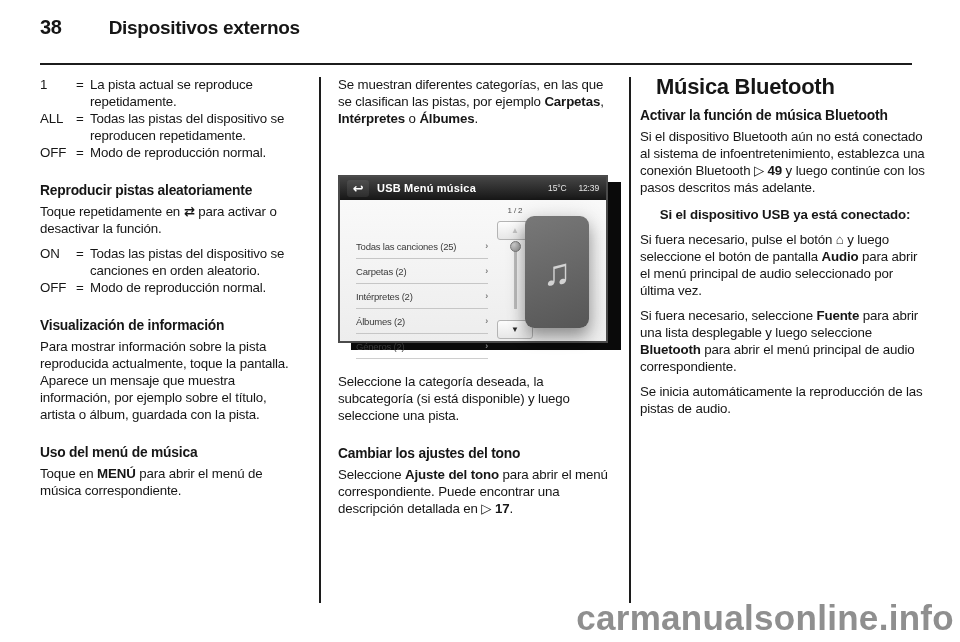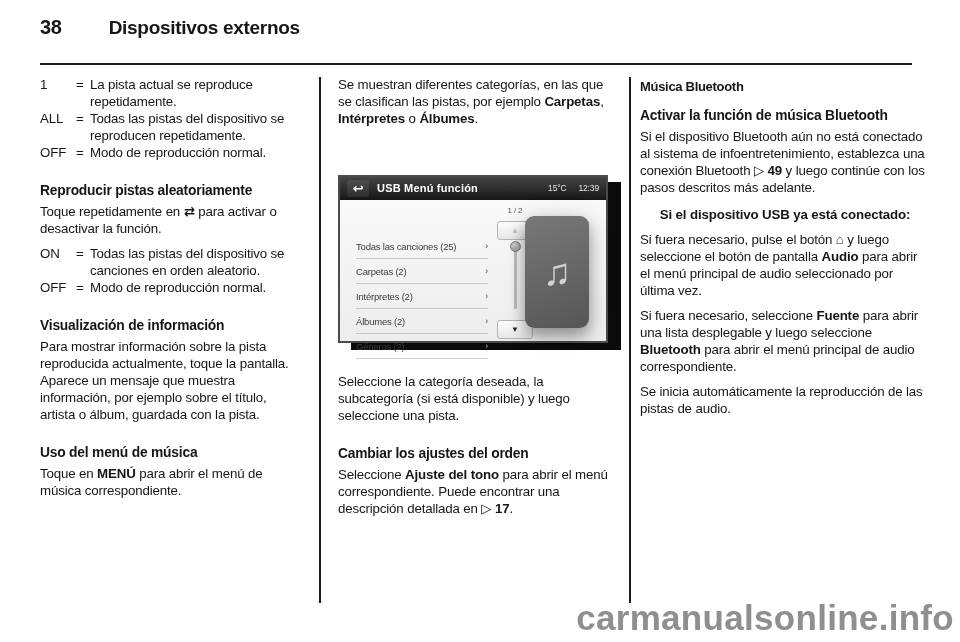--- a/index.html
+++ b/index.html
@@ -20,21 +20,21 @@
 
   
   .col{ position:absolute; top:76px; font-size:13.3px; line-height:17px; letter-spacing:-0.15px; }
   .col1{ left:40px;  width:264px; }
   .col2{ left:338px; width:272px; }
   .col3{ left:640px; width:290px; }
 
   p{ margin:0 0 8px 0; }
   .h3{ font-size:13.8px; font-weight:700; margin:21px 0 4px 0; letter-spacing:-0.2px; }
   .h3.first{ margin-top:0; }
-  .h2{ font-size:13px; font-weight:700; margin:2px 0 12px 0; letter-spacing:-0.3px; }
+  .h2{ font-size:22px; font-weight:700; margin:2px 0 12px 16px; letter-spacing:-0.3px; }
   .bold, b{ font-weight:700; }
   .subbold{ font-weight:700; margin:10px 0 8px 0;text-align:center; }
 
   
   .defrow{ display:grid; grid-template-columns:36px 14px 1fr; }
   .defrow .term{ font-weight:400; }
   .deflist{ margin-bottom:4px; }
 
   
   .figwrap{ margin:48px 0 30px 0; position:relative; width:270px; }
@@ -142,21 +142,21 @@
 
   <div class="col col2">
     <p><span>Se muestran diferentes categorías, en las que se clasifican las pistas, por ejemplo </span><span class="bold">Carpetas</span><span>, </span><span class="bold">Intérpretes</span><span> o </span><span class="bold">Álbumes</span><span>.</span></p>
 
     <div class="figwrap">
       <div class="figure">
         <div class="tbar">
           <span class="backbtn">
               <span>↩</span>
             </span>
-          <span class="ftitle">USB Menú función</span>
+          <span class="ftitle">USB Menú música</span>
           <span class="temp">15°C</span>
           <span class="ftime">12:39</span>
         </div>
         <div class="fbody">
           <div class="flist">
             <div class="frow">
               <span class="flabel">Todas las canciones (25)</span>
               <span class="chev">›</span>
             </div>
             <div class="frow">
@@ -189,21 +189,21 @@
               </div>
           </div>
           <div class="fphone">
             <span class="note">♫</span>
           </div>
         </div>
       </div>
     </div>
 
     <p>Seleccione la categoría deseada, la subcategoría (si está disponible) y luego seleccione una pista.</p>
-    <div class="h3">Cambiar los ajustes del orden</div>
+    <div class="h3">Cambiar los ajustes del tono</div>
     <p><span>Seleccione </span><span class="bold">Ajuste del tono</span><span> para abrir el menú correspondiente. Puede encontrar una descripción detallada en </span><span class="bold">▷ 17</span><span>.</span></p>
   </div>
 
   <div class="col col3">
     <div class="h2">Música Bluetooth</div>
     <div class="h3 first">Activar la función de música Bluetooth</div>
     <p><span>Si el dispositivo Bluetooth aún no está conectado al sistema de infoentretenimiento, establezca una conexión Bluetooth </span><span class="bold">▷ 49</span><span> y luego continúe con los pasos descritos más adelante.</span></p>
     <p class="subbold">Si el dispositivo USB ya está conectado:</p>
     <p><span>Si fuera necesario, pulse el botón </span><span class="bold">⌂</span><span> y luego seleccione el botón de pantalla </span><span class="bold">Audio</span><span> para abrir el menú principal de audio seleccionado por última vez.</span></p>
     <p><span>Si fuera necesario, seleccione </span><span class="bold">Fuente</span><span> para abrir una lista desplegable y luego seleccione </span><span class="bold">Bluetooth</span><span> para abrir el menú principal de audio correspondiente.</span></p>

